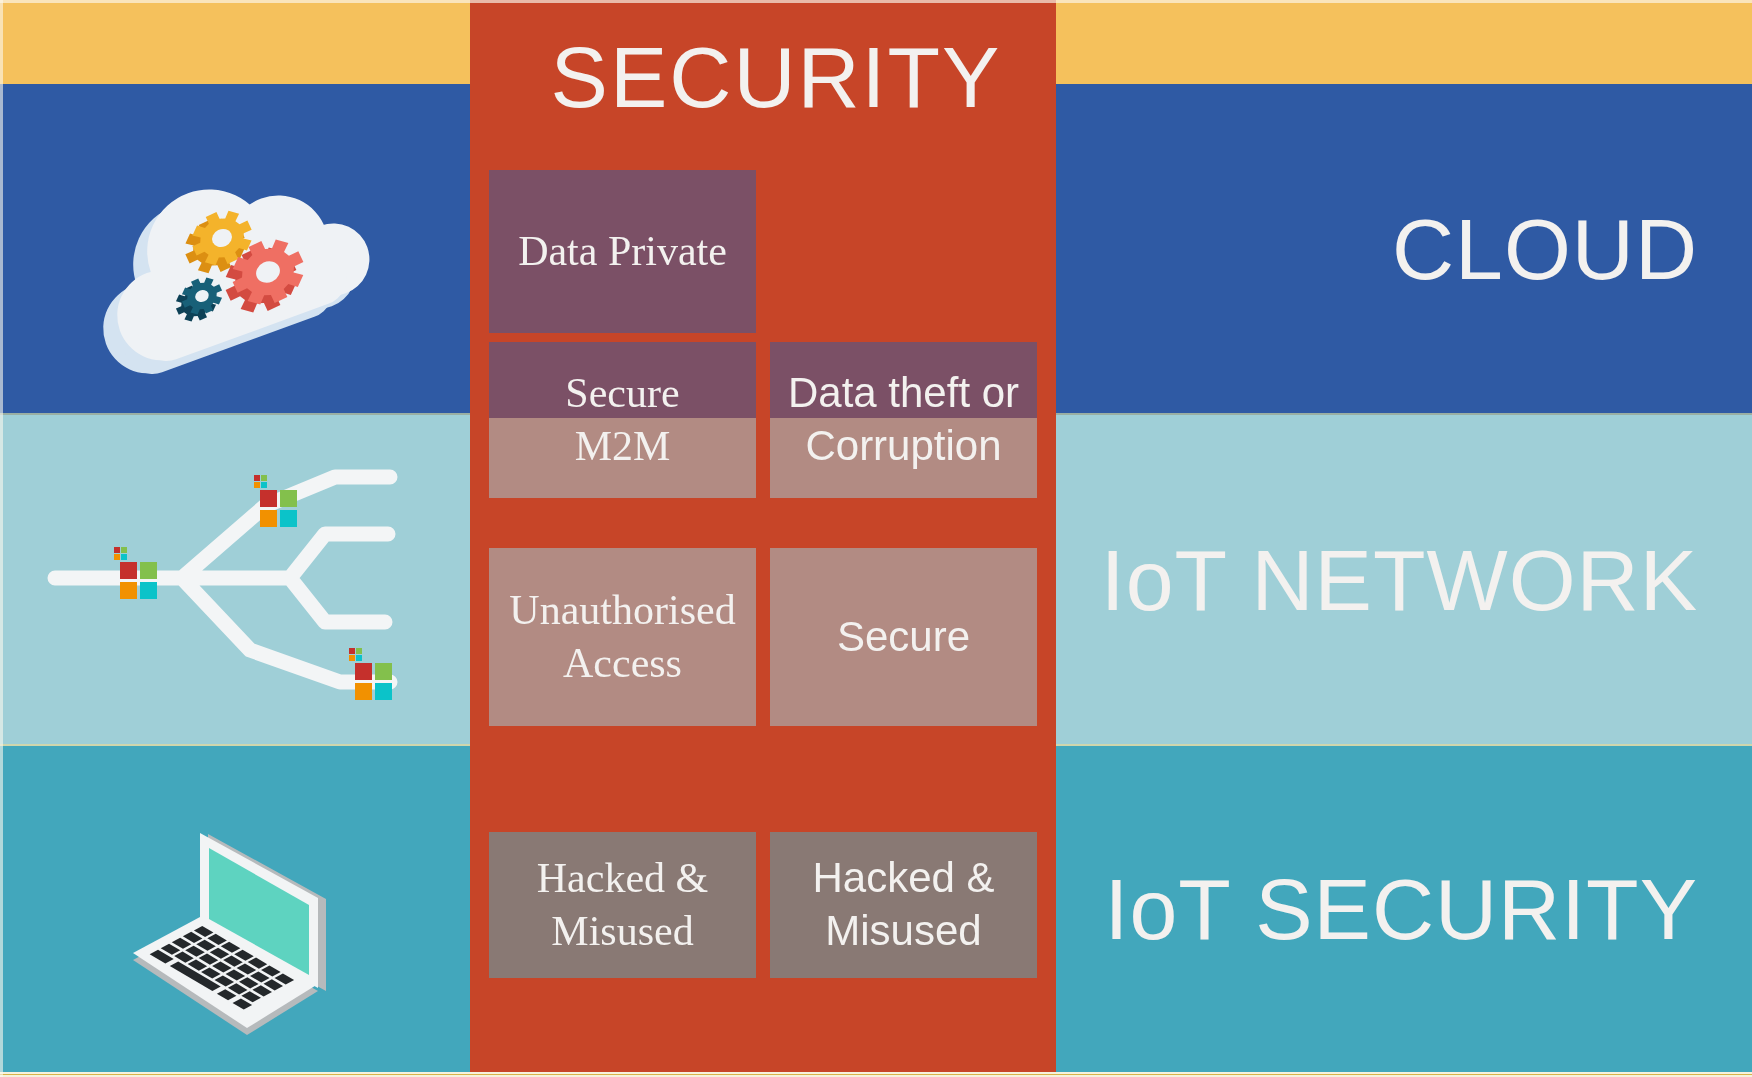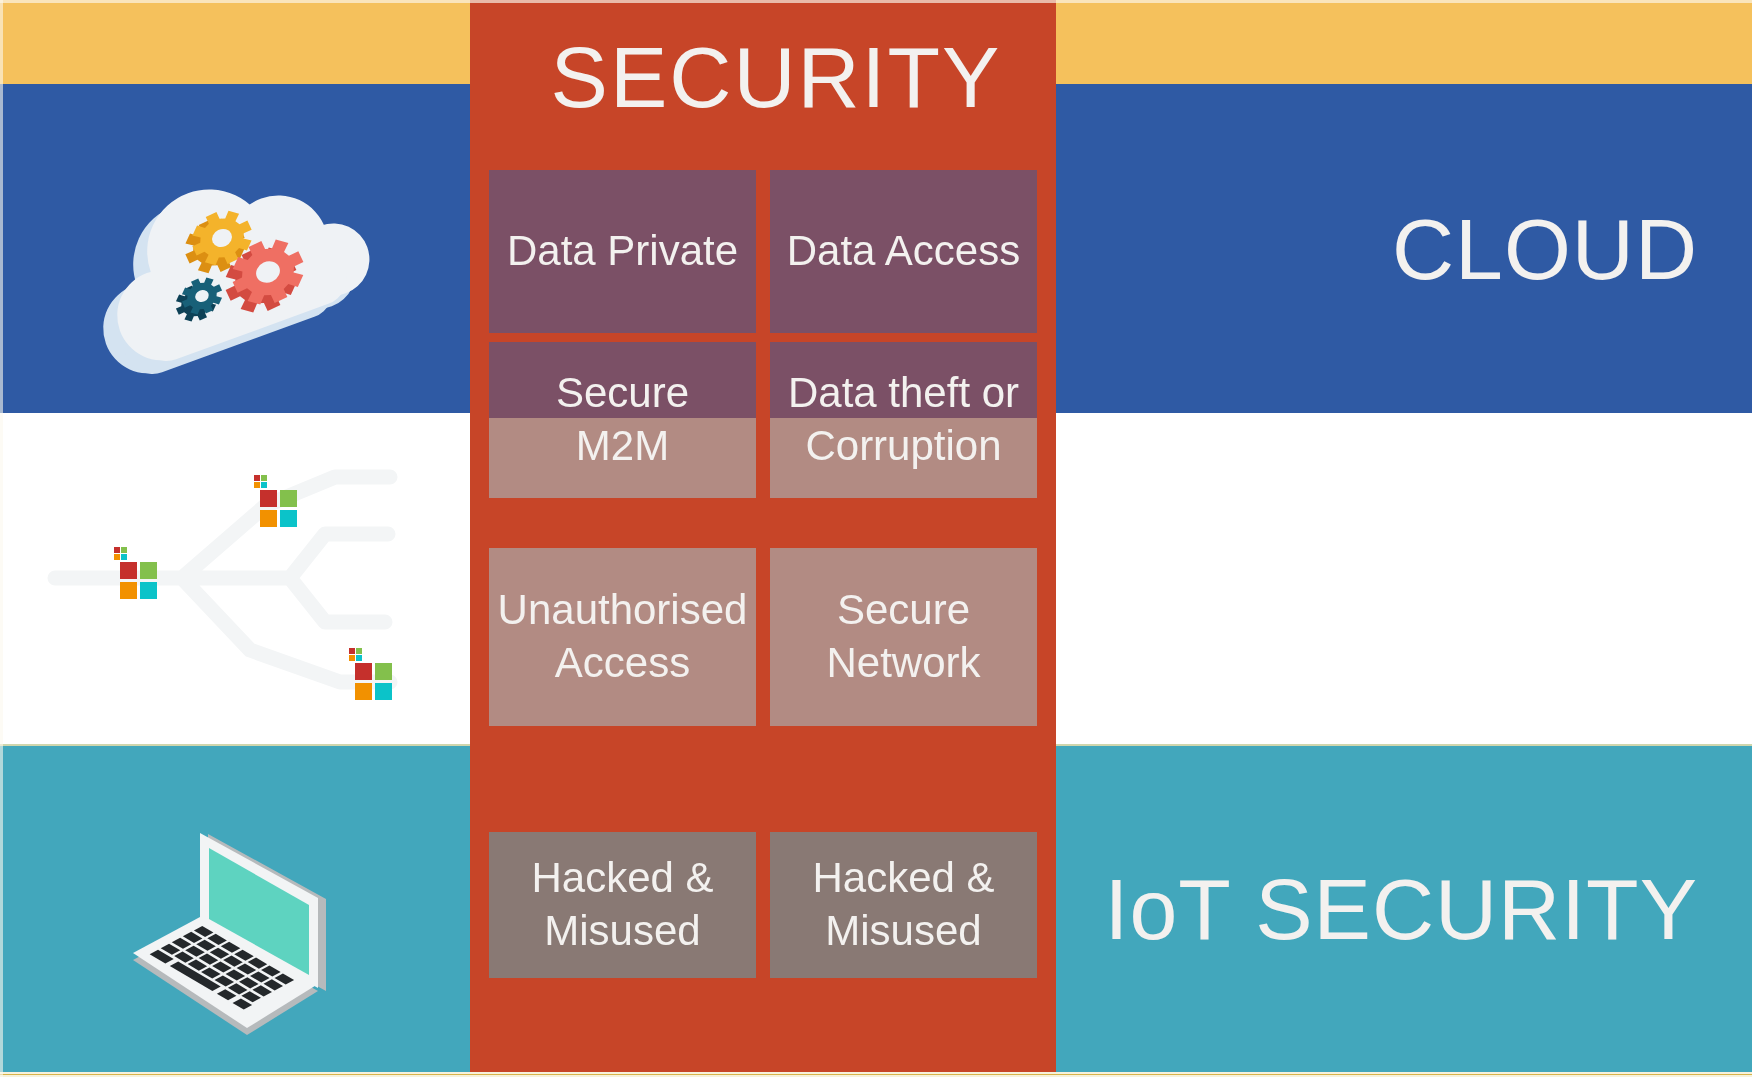--- a/index.html
+++ b/index.html
@@ -40,21 +40,21 @@
     display:flex;align-items:center;justify-content:center;
     font-size:86px;letter-spacing:2px;padding-left:26px;box-sizing:border-box;
     color:var(--label-text,#f3f1ef);
   }
   .sec-box{
     position:absolute;display:flex;flex-direction:column;
     align-items:center;justify-content:center;text-align:center;
     font-size:42px;line-height:1.26;color:var(--label-text,#f3f1ef);
   }
   .sec-box span{display:block;}
-  .col-l{left:19px;width:267px;}
+  .col-l{left:19px;width:267px;font-family:Liberation Serif, serif;}
   .col-r{left:300px;width:267px;}
   .row-1{top:170px;height:163px;background:var(--box-on-cloud,#7b5066);}
   .row-2{top:342px;height:156px;
          background:linear-gradient(to bottom,
            var(--box-on-cloud,#7b5066) 0 76px,
            var(--box-on-network,#b28b83) 76px);}
   .row-3{top:548px;height:178px;background:var(--box-on-network,#b28b83);}
   .row-4{top:832px;height:146px;background:var(--box-on-devices,#897974);}
 
   .icon-svg{position:absolute;z-index:2;}
@@ -66,20 +66,23 @@
 <body>
 
 <div class="canvas">
 
   <div class="band band-top"></div>
 
   <div class="band band-cloud">
     <span class="band-label">CLOUD</span>
   </div>
 
+  <div class="band band-network">
+    <span class="band-label">IoT NETWORK</span>
+  </div>
 
   <div class="band band-devices">
     <span class="band-label">IoT SECURITY</span>
   </div>
 
   <svg class="icon-svg icon-cloud" viewBox="90 150 280 240" role="img" aria-label="cloud-gears-icon">
     <defs>
       <polygon id="gearP" points="98,-19 98,19 70,19 62,36 83,56 56,83 36,62 19,70 19,98 -19,98 -19,70 -36,62 -56,83 -83,56 -62,36 -70,19 -98,19 -98,-19 -70,-19 -62,-36 -83,-56 -56,-83 -36,-62 -19,-70 -19,-98 19,-98 19,-70 36,-62 56,-83 83,-56 62,-36 70,-19"></polygon>
       <g id="cloudShape">
         <circle cx="-78" cy="22" r="45"></circle>
@@ -176,40 +179,36 @@
     <polygon points="200,833 318,898 318,988 200,923" fill="#f2f4f5"></polygon>
     <polygon points="209,848 309,905 309,975 209,919" fill="#5ed3c0"></polygon>
   </svg>
 
   <div class="sec-col">
     <div class="sec-title">SECURITY</div>
 
     <div class="sec-box col-l row-1">
       <span>Data Private</span>
     </div>
-    <div class="sec-box col-r row-1">
-      <span>Data Access</span>
-    </div>
 
     <div class="sec-box col-l row-2">
       <span>Secure</span>
       <span>M2M</span>
     </div>
     <div class="sec-box col-r row-2">
       <span>Data theft or</span>
       <span>Corruption</span>
     </div>
 
     <div class="sec-box col-l row-3">
       <span>Unauthorised</span>
       <span>Access</span>
     </div>
     <div class="sec-box col-r row-3">
       <span>Secure</span>
-      <span>Network</span>
     </div>
 
     <div class="sec-box col-l row-4">
       <span>Hacked &amp;</span>
       <span>Misused</span>
     </div>
     <div class="sec-box col-r row-4">
       <span>Hacked &amp;</span>
       <span>Misused</span>
     </div>

